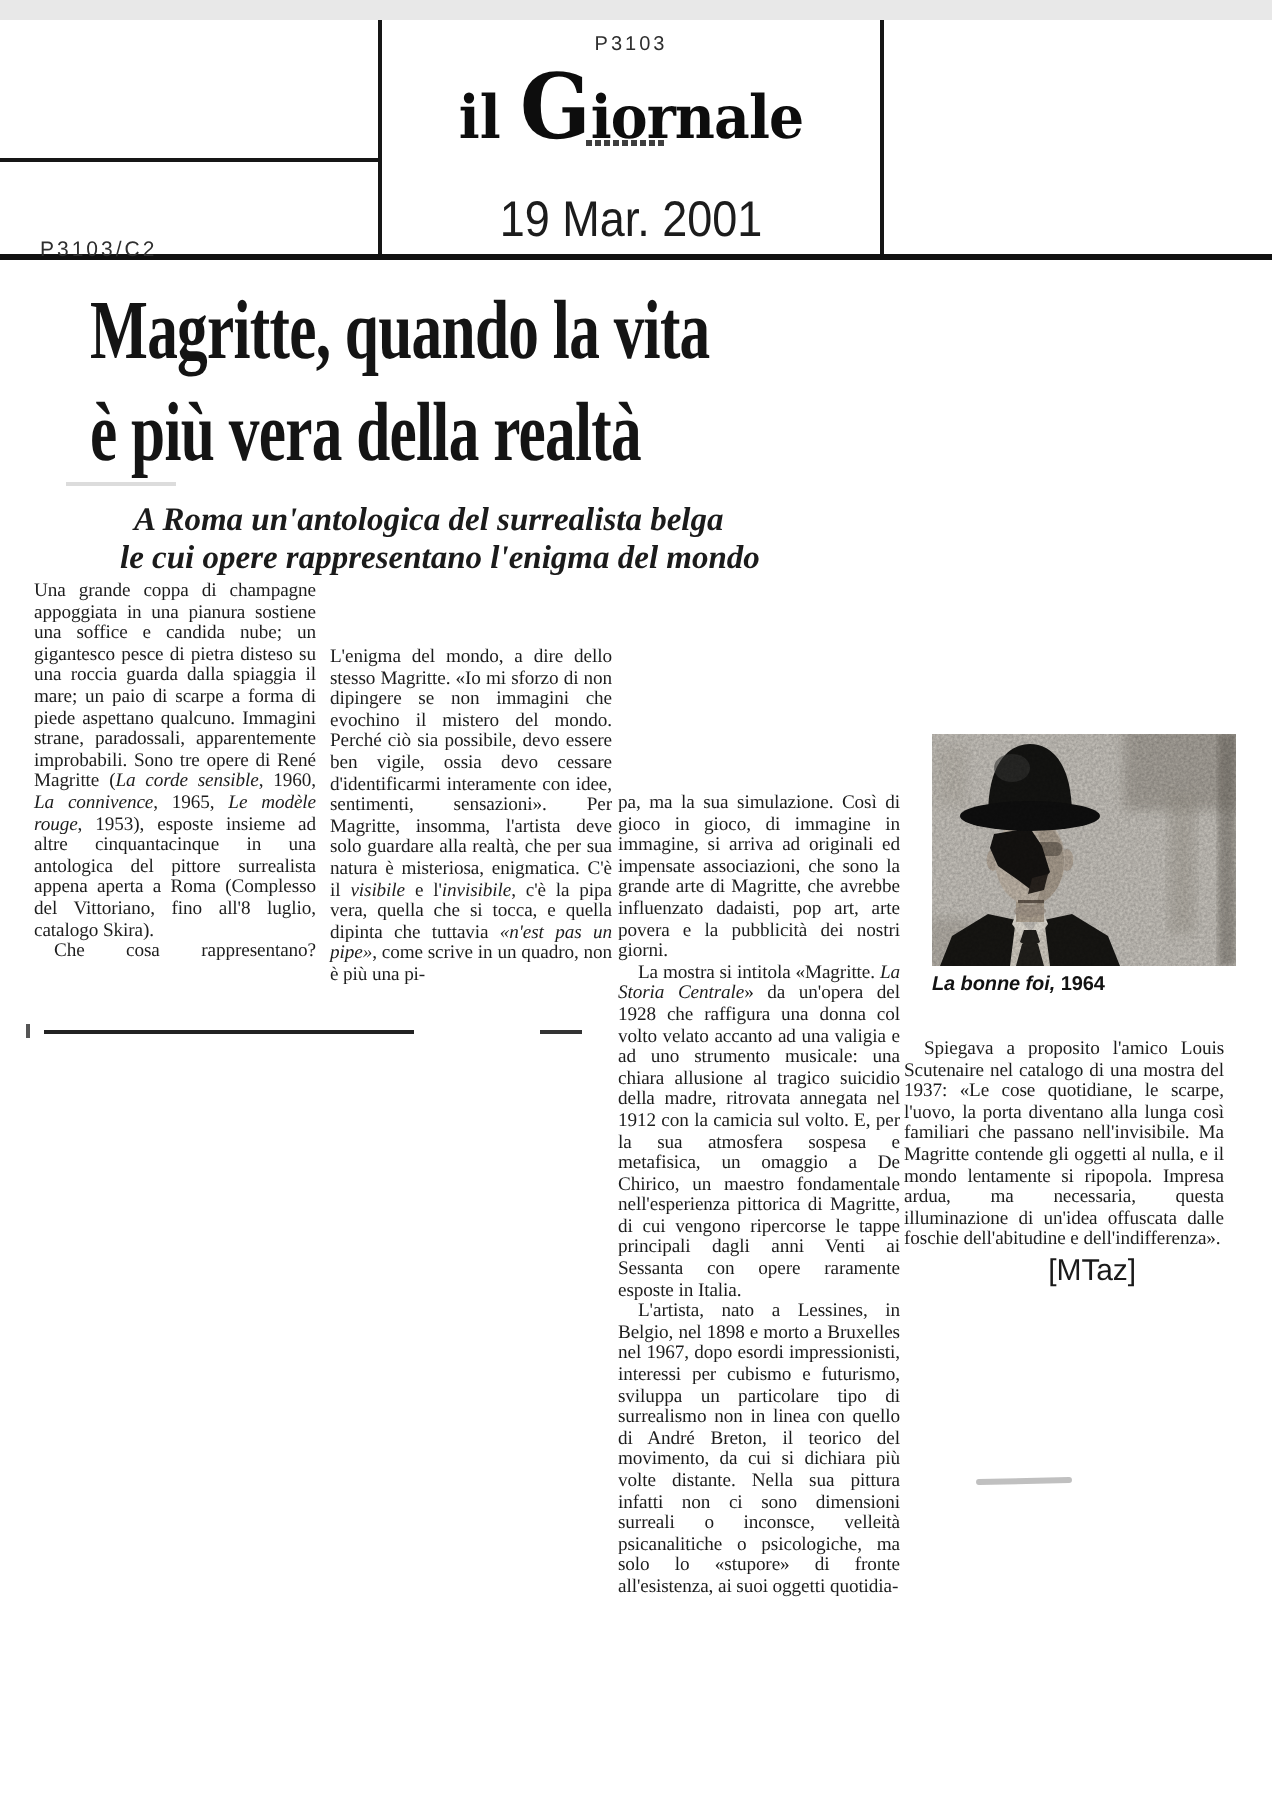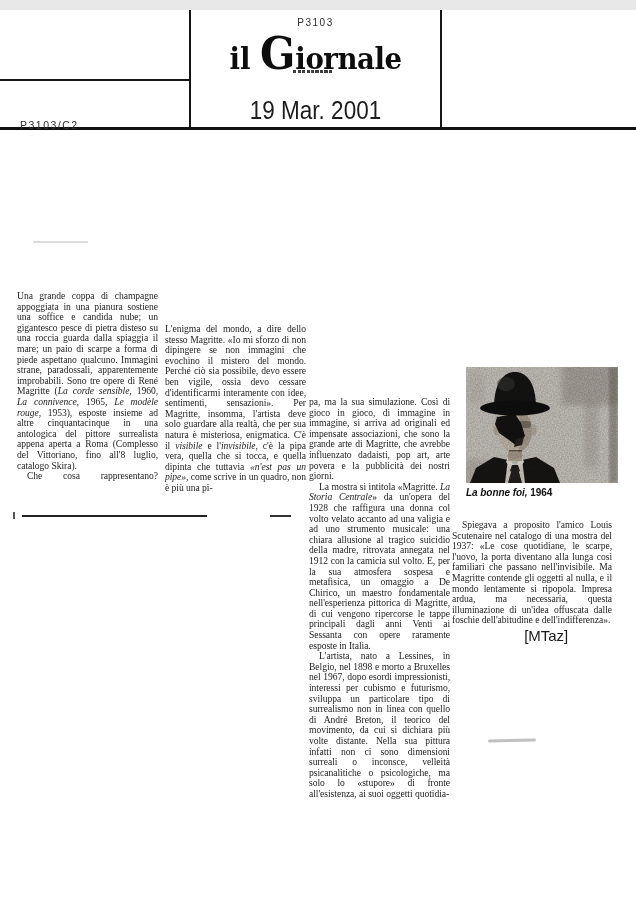--- a/index.html
+++ b/index.html
@@ -96,22 +96,30 @@
   <div class="hline-full"></div>
 
   <div class="code-top">P3103</div>
 
   <div class="masthead"><span class="il">il</span><span class="il">&nbsp;</span><span class="g">G</span><span class="rest">iornale</span></div>
   <div class="tagline-smudge"></div>
 
   <div class="date">19 Mar. 2001</div>
   <div class="code-left">P3103/C2</div>
 
+  <div class="headline">
+    <div class="hl">Magritte, quando la vita</div>
+    <div class="hl">è più vera della realtà</div>
+  </div>
   <div class="headline-noise"></div>
 
+  <div class="subhead">
+    <div class="sh1">A Roma un'antologica del surrealista belga</div>
+    <div class="sh2">le cui opere rappresentano l'enigma del mondo</div>
+  </div>
 
   <div class="col col1">
       <p><span>Una grande coppa di champagne appoggiata in una pianura sostiene una soffice e candida nube; un gigantesco pesce di pietra disteso su una roccia guarda dalla spiaggia il mare; un paio di scarpe a forma di piede aspettano qualcuno. Immagini strane, paradossali, apparentemente improbabili. Sono tre opere di René Magritte (</span><i>La corde sensible</i><span>, 1960, </span><i>La connivence</i><span>, 1965, </span><i>Le modèle rouge</i><span>, 1953), esposte insieme ad altre cinquantacinque in una antologica del pittore surrealista appena aperta a Roma (Complesso del Vittoriano, fino all'8 luglio, catalogo Skira).</span></p>
       <p class="indent jlast"><span>Che cosa rappresentano?</span></p>
     </div>
   <div class="col col2">
       <p><span>L'enigma del mondo, a dire dello stesso Magritte. «Io mi sforzo di non dipingere se non immagini che evochino il mistero del mondo. Perché ciò sia possibile, devo essere ben vigile, ossia devo cessare d'identificarmi interamente con idee, sentimenti, sensazioni». Per Magritte, insomma, l'artista deve solo guardare alla realtà, che per sua natura è misteriosa, enigmatica. C'è il </span><i>visibile</i><span> e l'</span><i>invisibile</i><span>, c'è la pipa vera, quella che si tocca, e quella dipinta che tuttavia </span><i>«n'est pas un pipe»</i><span>, come scrive in un quadro, non è più una pi-</span></p>
     </div>
   <div class="col col3">
       <p><span>pa, ma la sua simulazione. Così di gioco in gioco, di immagine in immagine, si arriva ad originali ed impensate associazioni, che sono la grande arte di Magritte, che avrebbe influenzato dadaisti, pop art, arte povera e la pubblicità dei nostri giorni.</span></p>

